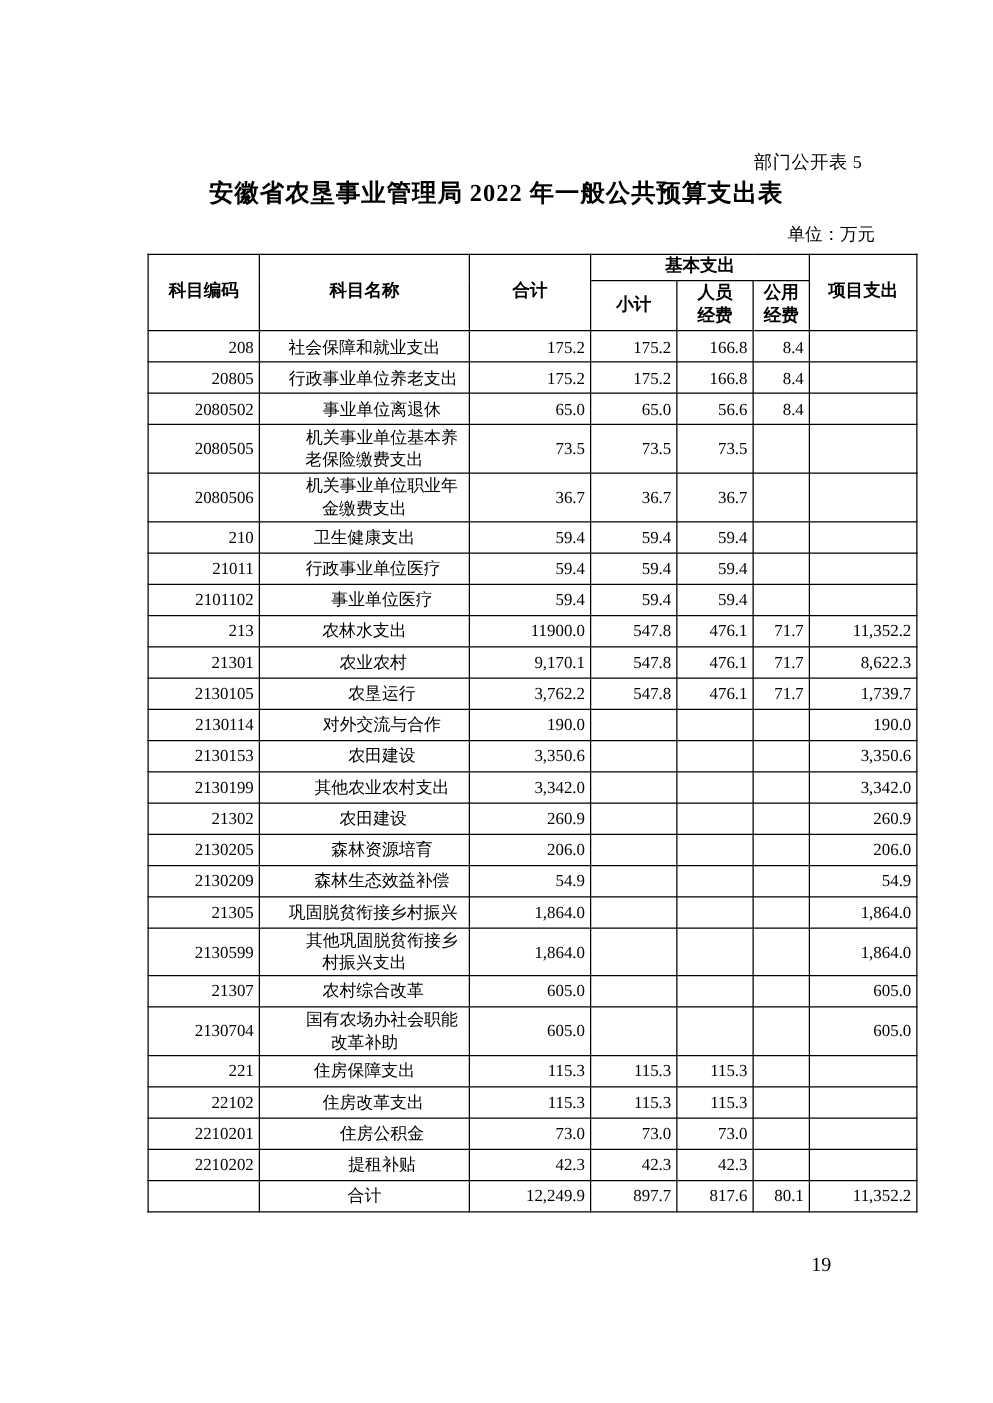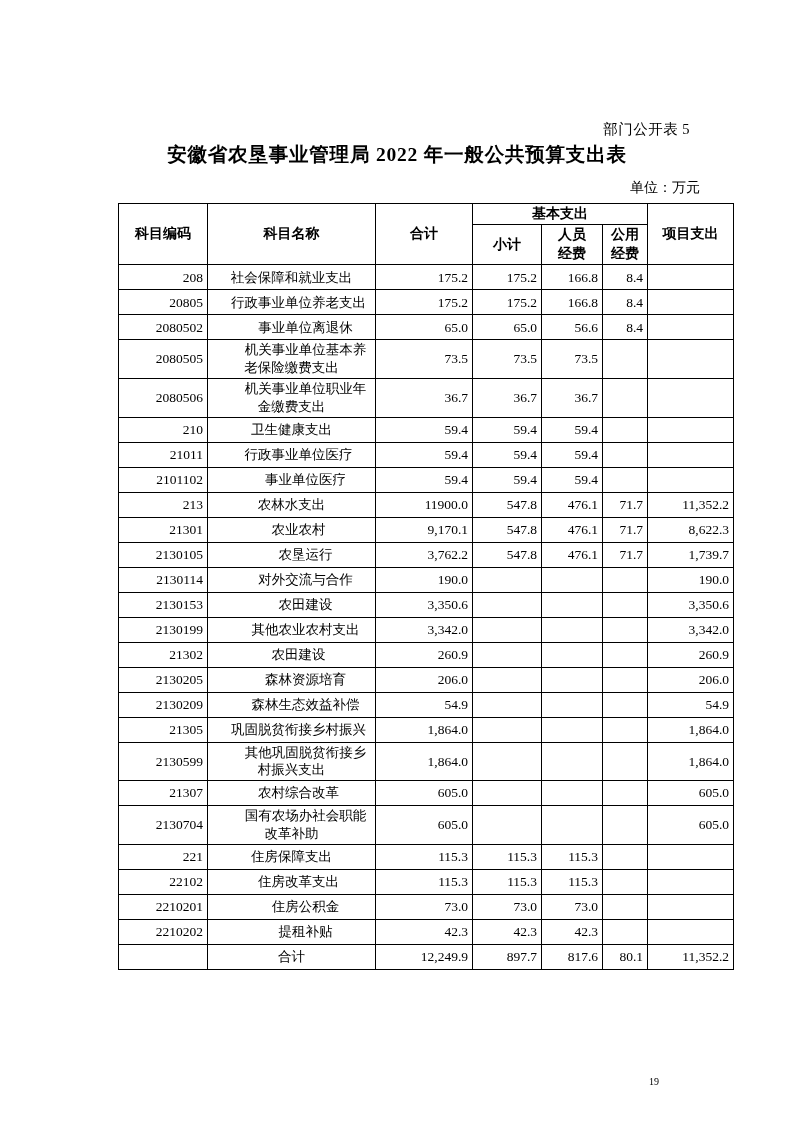--- a/index.html
+++ b/index.html
@@ -64,23 +64,23 @@
   .cell-name { text-align: center; padding-left: 8px; white-space: pre-line; }
   .num { text-align: right; padding-right: 5px; }
   tr.lvl1 .cell-code { padding-left: 5px; }
   tr.lvl2 .cell-code { padding-left: 19px; }
   tr.lvl3 .cell-code { padding-left: 33px; }
   tr.lvl1 .cell-name { text-indent: 0; }
   tr.lvl2 .cell-name { text-indent: 14px; }
   tr.lvl3 .cell-name { text-indent: 28px; }
   .page-number {
     position: absolute;
-    top: 1076px;
+    top: 1004px;
     left: 649px;
-    font-size: 10px;
+    font-size: 16px;
     font-family: Liberation Serif, serif;
   }
 </style>
 </head>
 <body>
 
 <div class="page">
 
   <div class="doc-label">部门公开表 5</div>
 

